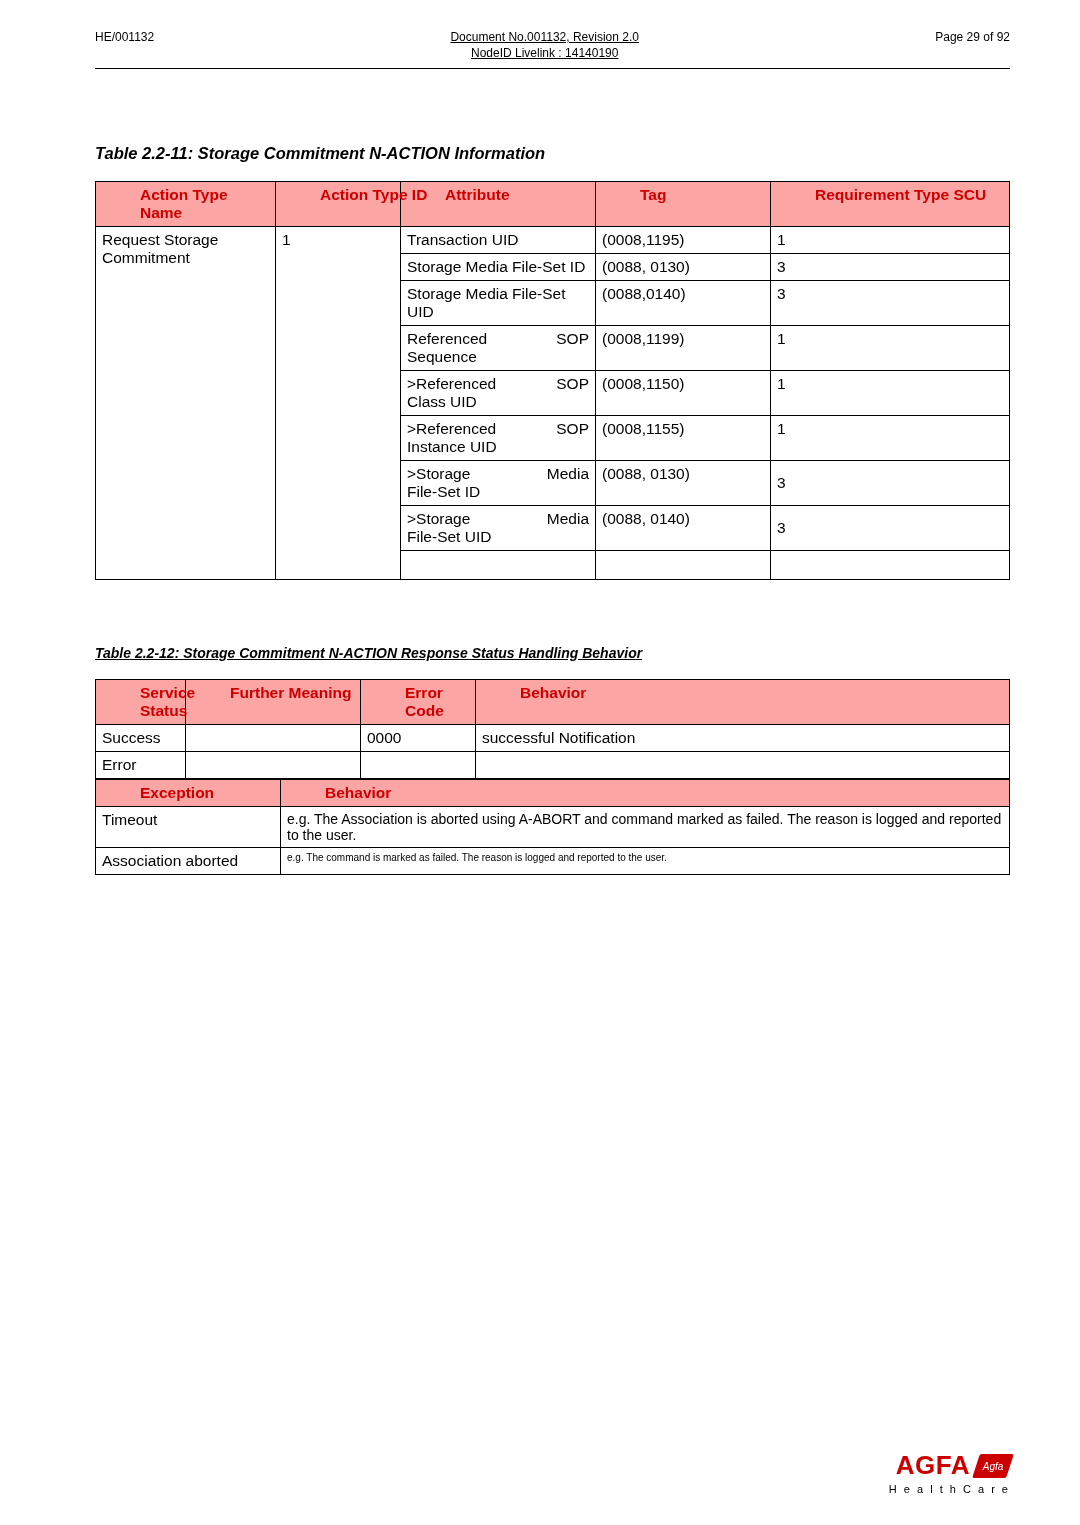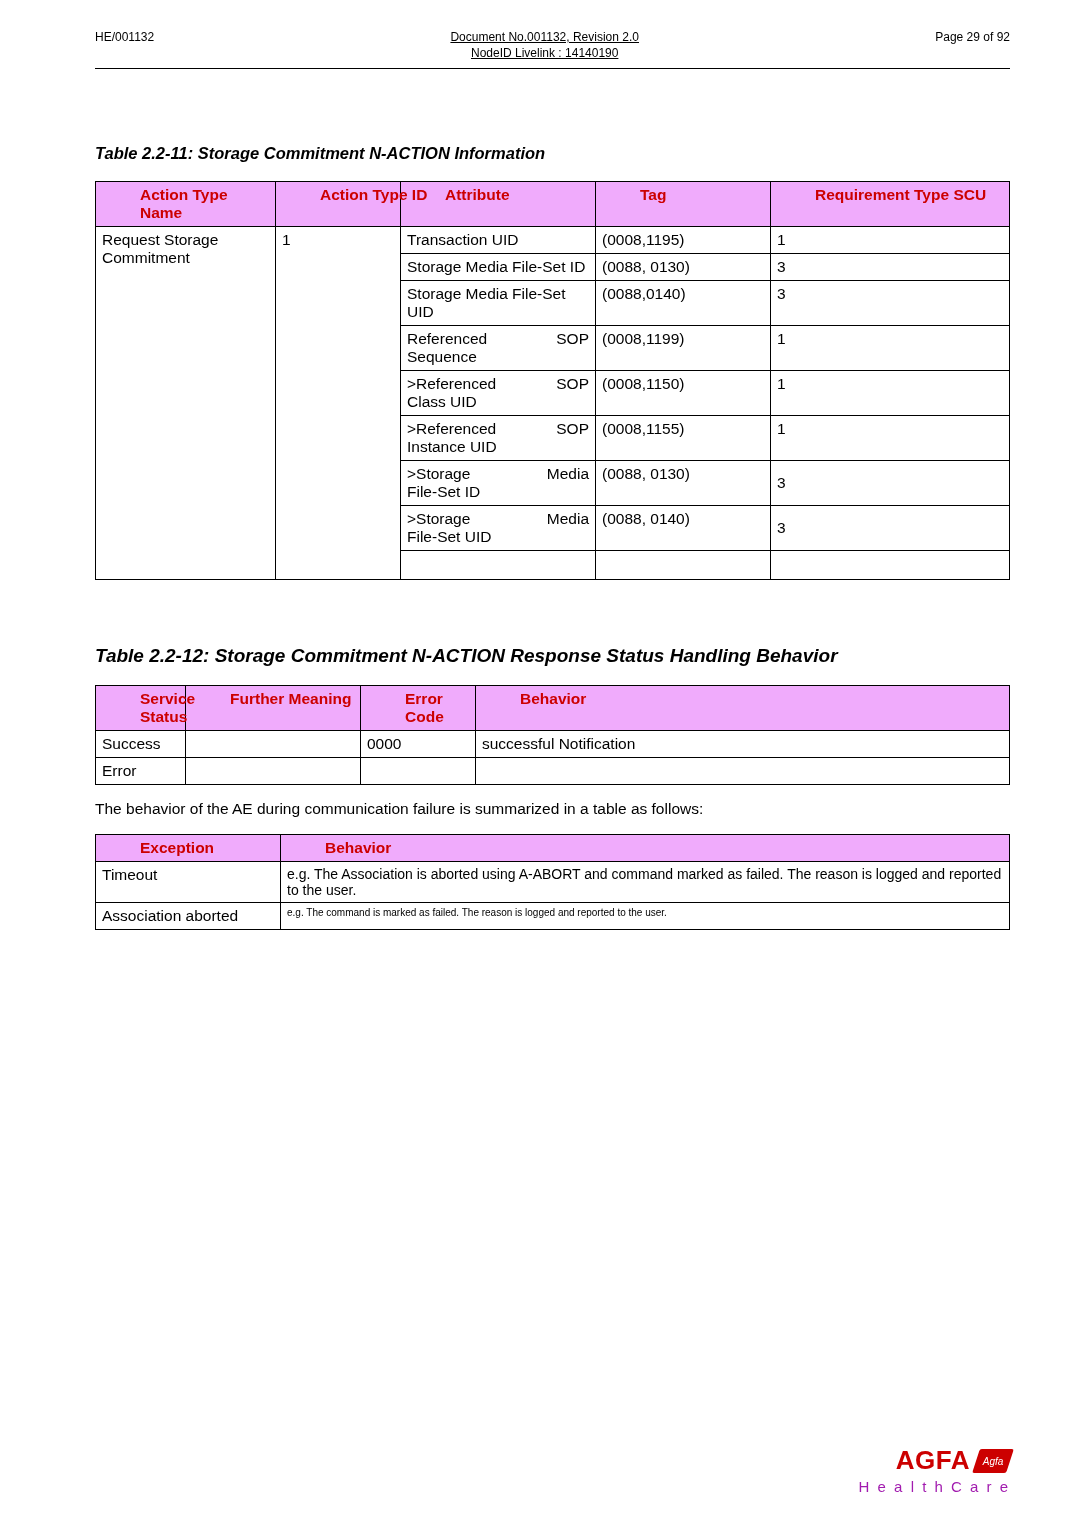--- a/index.html
+++ b/index.html
@@ -36,43 +36,44 @@
 }
 .section-title {
   font-weight: bold;
   font-style: italic;
   font-size: 16.5px;
   margin: 75px 0 18px 0;
 }
 .section-title-2 {
   font-weight: bold;
   font-style: italic;
-  font-size: 19px;
+  font-size: 14px;
   margin: 65px 0 18px 0;
+  text-decoration: underline;
 }
 .section-title-3 {
   font-weight: bold;
   font-style: italic;
   font-size: 16.5px;
   margin: 18px 0 14px 0;
 }
 table {
   border-collapse: collapse;
   width: 100%;
   table-layout: fixed;
 }
 th, td {
   border: 1px solid #000;
   vertical-align: top;
   font-size: 15.5px;
   padding: 4px 6px;
   text-align: left;
 }
 .hdr-cell {
-  background: #f0abfc;
+  background: #fca5a5;
   font-weight: bold;
   color: #cc0000;
   padding-left: 44px;
 }
 .body-text {
   font-size: 15.5px;
   margin: 14px 0;
   line-height: 1.35;
 }
 .nowrap { white-space: nowrap; }
@@ -107,22 +108,22 @@
   justify-content: center;
   border-radius: 2px;
 }
 .logo-rhombus span {
   transform: skewX(18deg);
   color: #fff;
   font-size: 10px;
   font-style: italic;
 }
 .logo-sub {
-  color: #a21caf;
-  font-size: 15px;
+  color: #000000;
+  font-size: 11px;
   letter-spacing: 2px;
   margin-top: 2px;
 }
 .h20 { height: 20px; }
 
 
 .t1 col.c1 { width: 180px; }
 .t1 col.c2 { width: 125px; }
 .t1 col.c3 { width: 195px; }
 .t1 col.c4 { width: 175px; }
@@ -275,21 +276,20 @@
     </tr>
     <tr>
       <td>Error</td>
       <td></td>
       <td></td>
       <td></td>
     </tr>
   </tbody>
     </table>
 
-  <div class="body-text">The behavior of the AE during communication failure is summarized in a table as follows:</div>
 
 
   <table class="t3">
     <colgroup>
         <col class="c1">
         <col class="c2">
       </colgroup>
     <tbody>
         <tr>
       <th class="hdr-cell">Exception</th>

